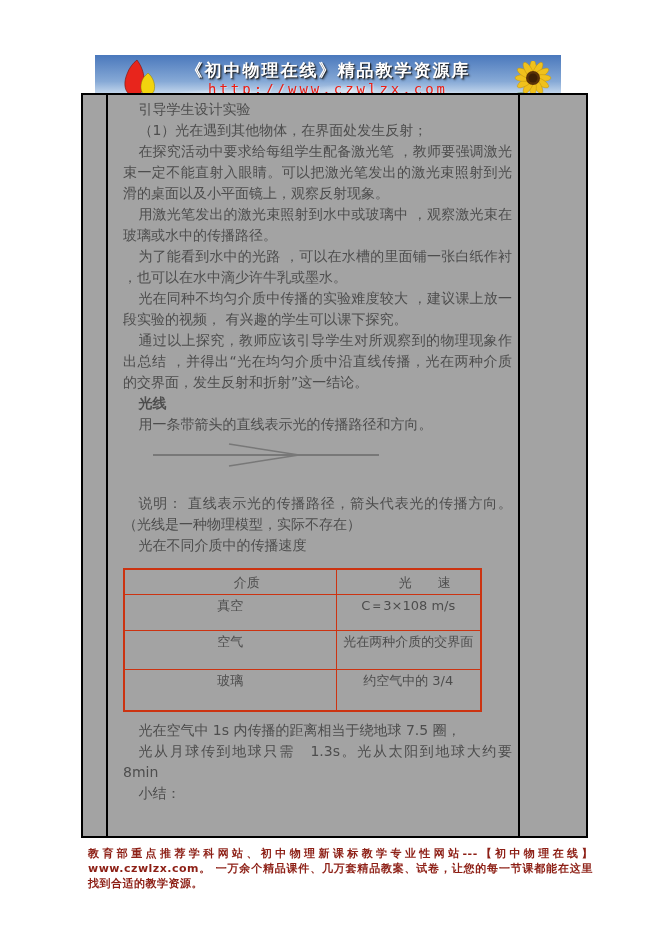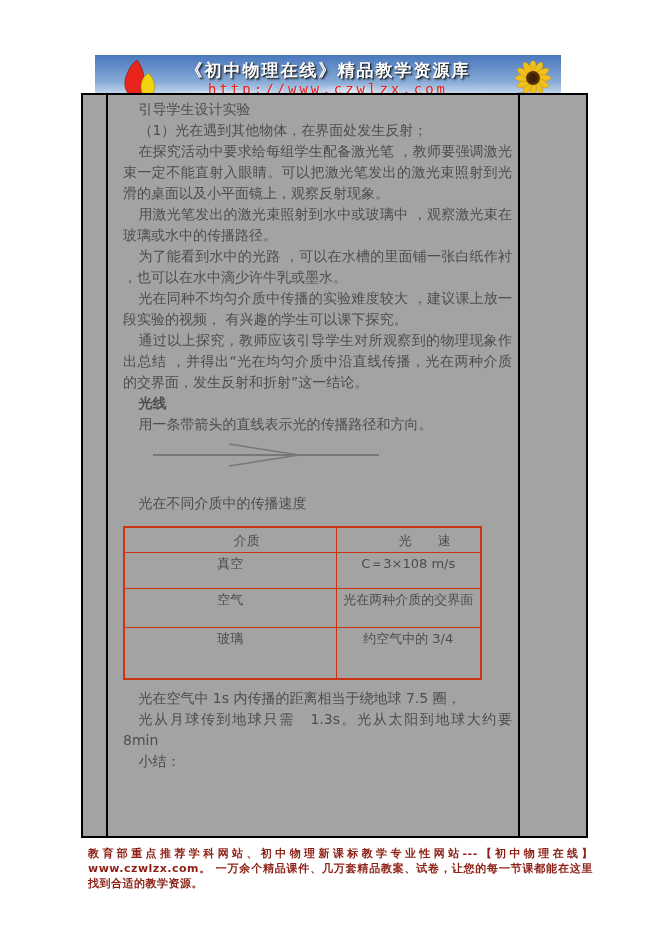--- a/index.html
+++ b/index.html
@@ -64,21 +64,21 @@
     border: 1px solid #cc3311; text-align: center; font-weight: normal;
     padding: 2px 2px 0 2px; overflow: hidden;
   }
   .speed-table { border: 2px solid #cc3311; }
   .speed-table col.c1 { width: 212px; }
   .speed-table col.c2 { width: 145px; }
   .speed-table tr.head th { height: 25px; vertical-align: middle; padding-left: 35px; }
   .speed-table tr.r1 td { height: 36px; vertical-align: top; }
   .speed-table tr.r2 td { height: 39px; vertical-align: top; }
   .speed-table tr.r3 td { height: 41px; vertical-align: top; }
-  .speed-table tr.r4 td { height: 52px; vertical-align: top; }
+  .speed-table tr.r4 td { height: 42px; vertical-align: top; }
 
   
   .footer {
     position: absolute; left: 88px; top: 846px; width: 505px;
     color: #8d1f15; font-weight: bold; font-size: 11px; line-height: 15px;
     letter-spacing: 0.5px; text-align: justify;
   }
 </style>
 </head>
 <body>
@@ -130,20 +130,21 @@
       <p class="para bold">光线</p>
       <p class="para">用一条带箭头的直线表示光的传播路径和方向。</p>
 
       <div class="ray-figure">
         <svg width="232" height="26" viewBox="0 0 232 26">
           <line x1="2" y1="14" x2="228" y2="14" stroke="#787878" stroke-width="2"></line>
           <polyline points="78,3 148,14 78,25" fill="none" stroke="#787878" stroke-width="1.5"></polyline>
         </svg>
       </div>
 
+      <p class="para">说明： 直线表示光的传播路径，箭头代表光的传播方向。 （光线是一种物理模型，实际不存在）</p>
       <p class="para">光在不同介质中的传播速度</p>
 
       <table class="speed-table">
         <colgroup>
             <col class="c1">
             <col class="c2">
           </colgroup>
         <tbody>
             <tr class="head">
           <th>介质</th>

